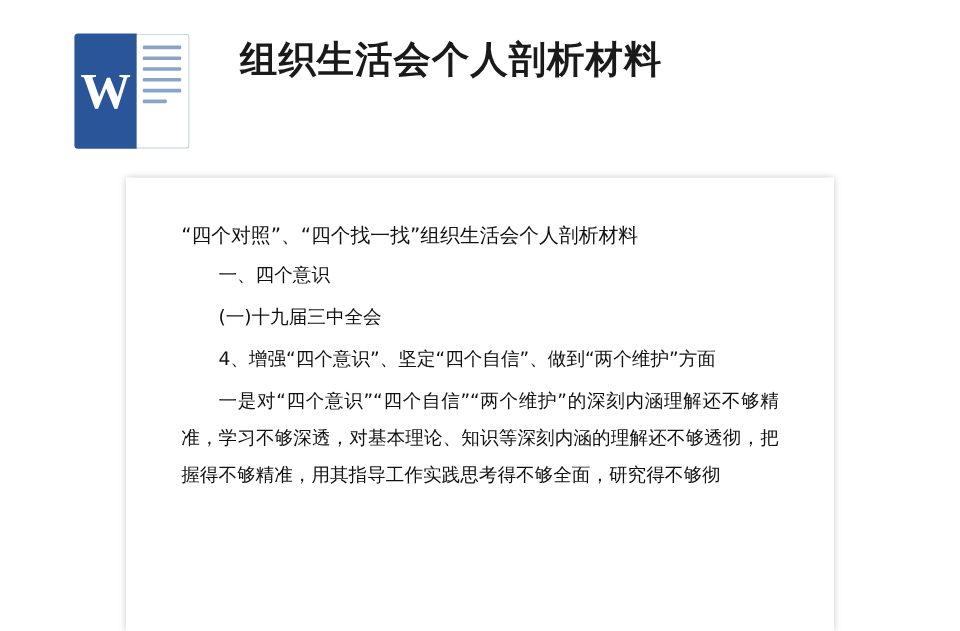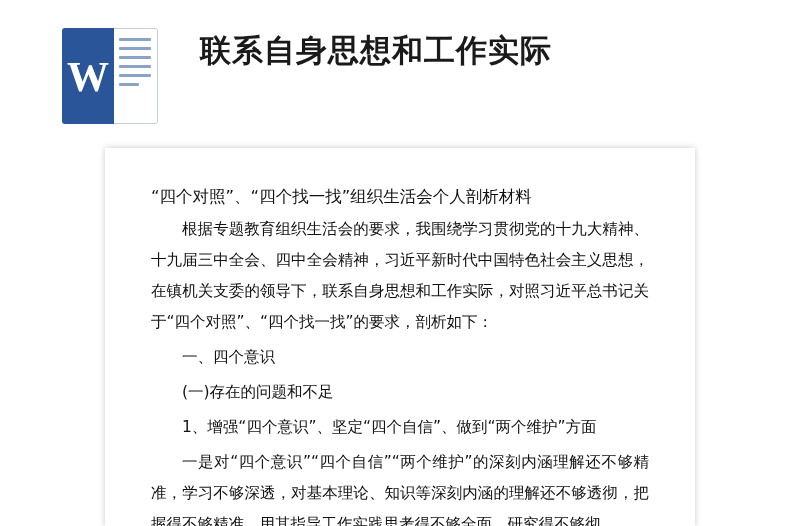--- a/index.html
+++ b/index.html
@@ -147,29 +147,28 @@
         <i></i>
         <i></i>
         <i></i>
         <i></i>
         <i></i>
         <i class="short"></i>
       </div>
     </div>
 
     <div class="header-title">
-      <span class="line">联系自身思想和工作实际</span>
+      <span class="line">组织生活会个人剖析材料</span>
     </div>
 
   </div>
 
   <div class="doc-shadow">
     <div class="doc-body">
       <div class="doc-title">“四个对照”、“四个找一找”组织生活会个人剖析材料</div>
-      <div class="doc-p indent">根据专题教育组织生活会的要求，我围绕学习贯彻党的十九大精神、十九届三中全会、四中全会精神，习近平新时代中国特色社会主义思想，在镇机关支委的领导下，联系自身思想和工作实际，对照习近平总书记关于“四个对照”、“四个找一找”的要求，剖析如下：</div>
       <div class="doc-p indent">一、四个意识</div>
-      <div class="doc-p indent">(一)存在的问题和不足</div>
-      <div class="doc-p indent">1、增强“四个意识”、坚定“四个自信”、做到“两个维护”方面</div>
+      <div class="doc-p indent">(一)十九届三中全会</div>
+      <div class="doc-p indent">4、增强“四个意识”、坚定“四个自信”、做到“两个维护”方面</div>
       <div class="doc-p indent">一是对“四个意识”“四个自信”“两个维护”的深刻内涵理解还不够精准，学习不够深透，对基本理论、知识等深刻内涵的理解还不够透彻，把握得不够精准，用其指导工作实践思考得不够全面，研究得不够彻</div>
     </div>
   </div>
 
 </div>
 
 </body></html>

